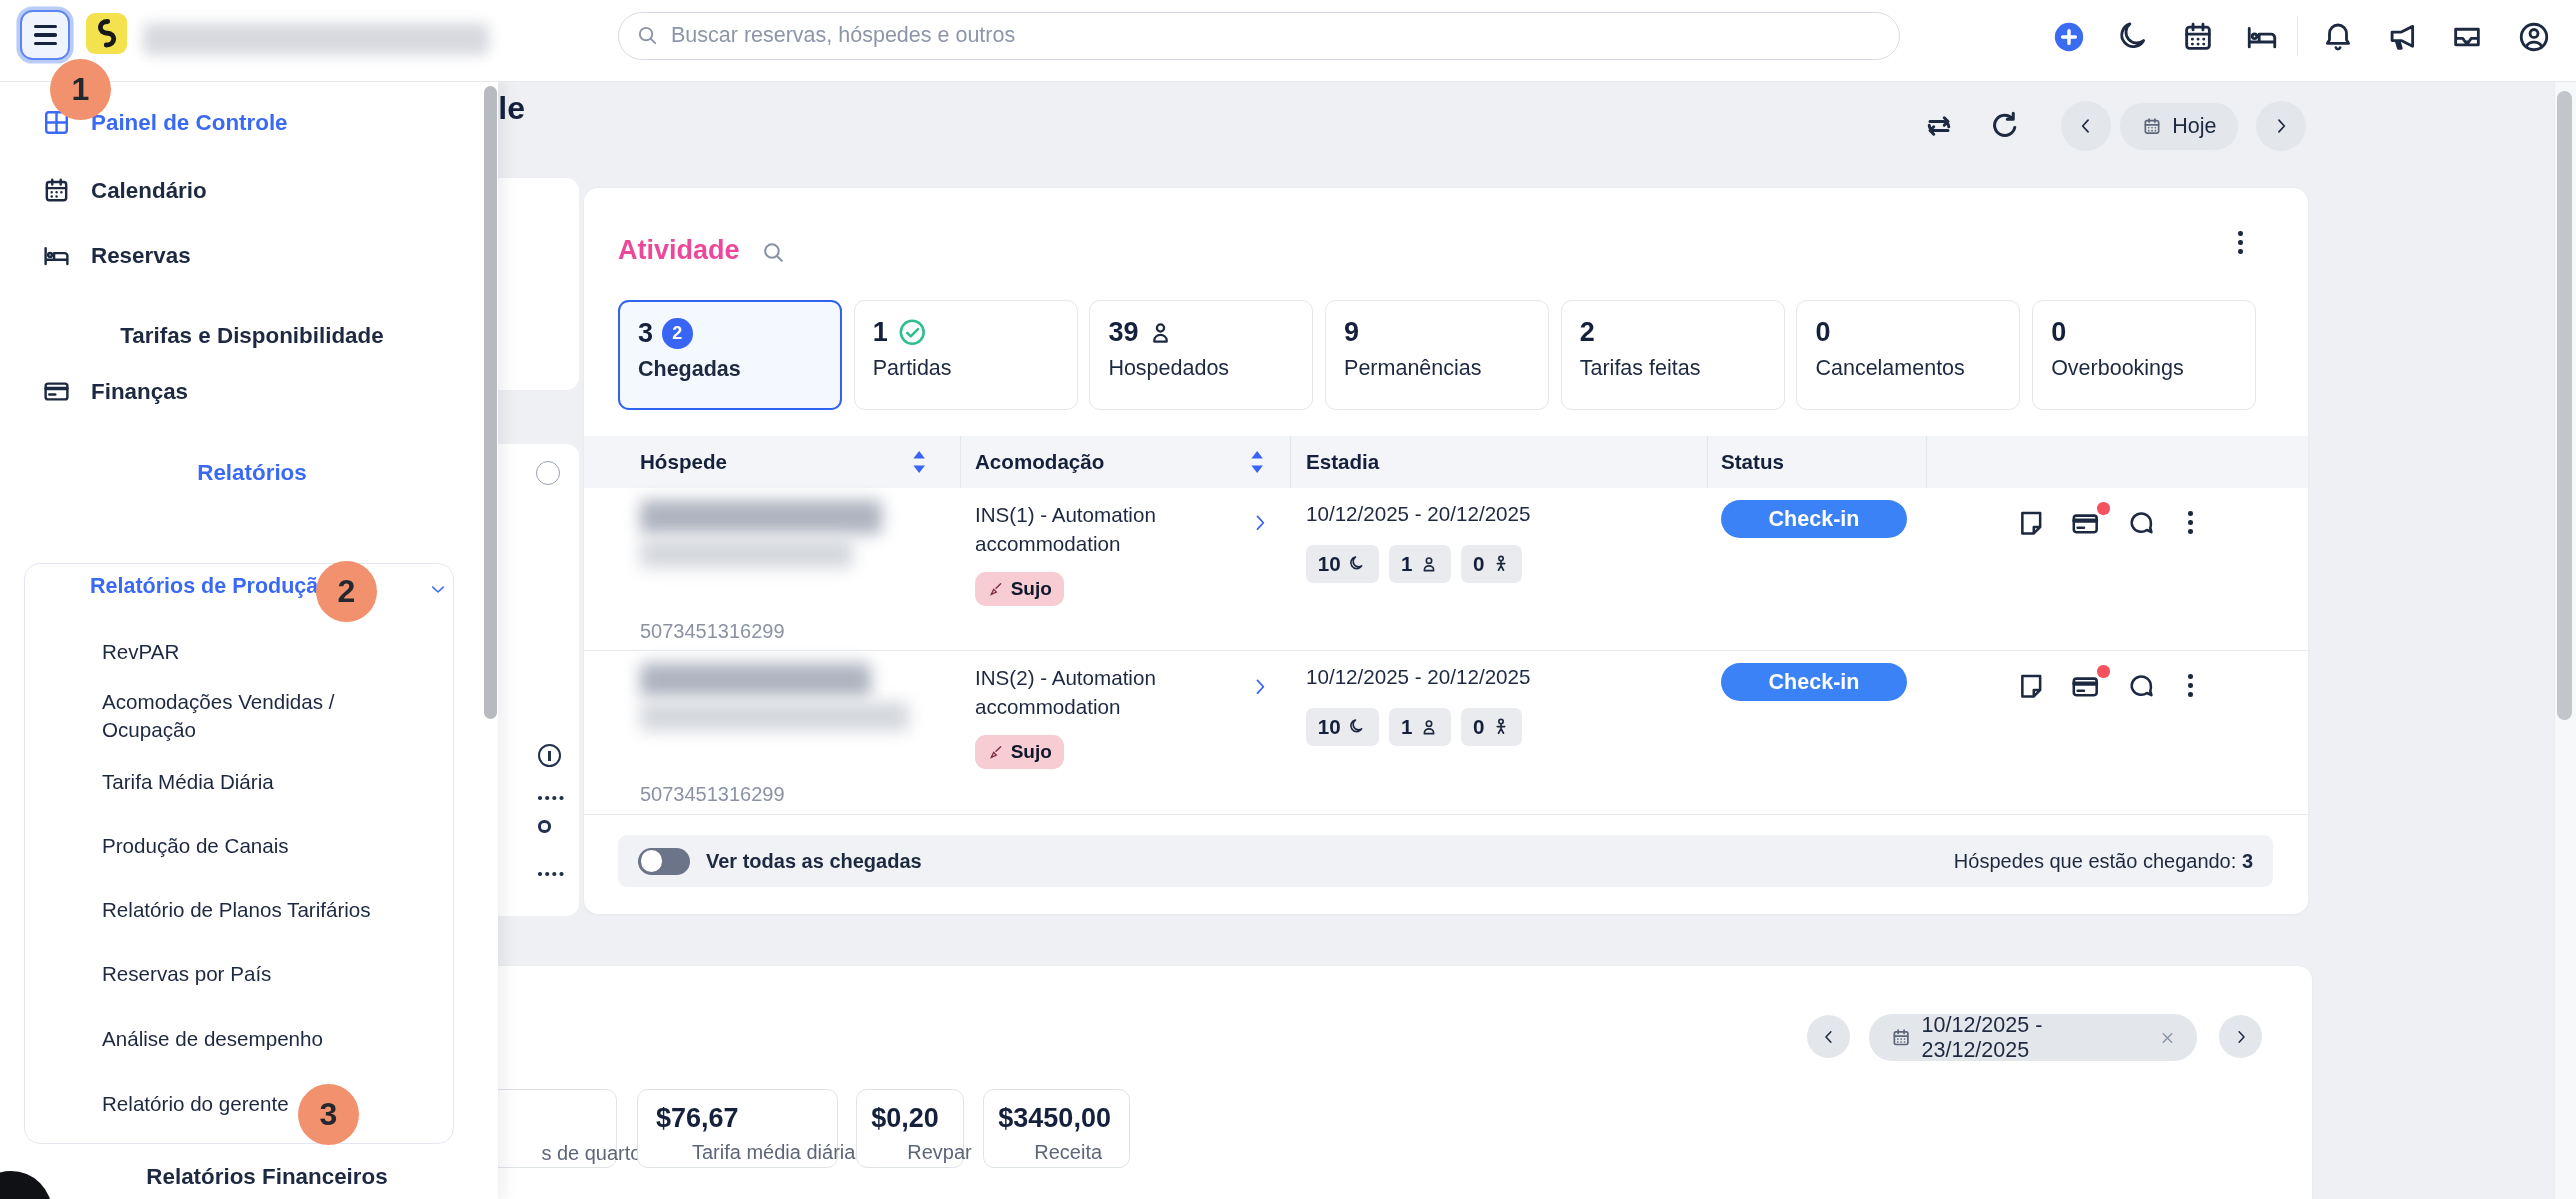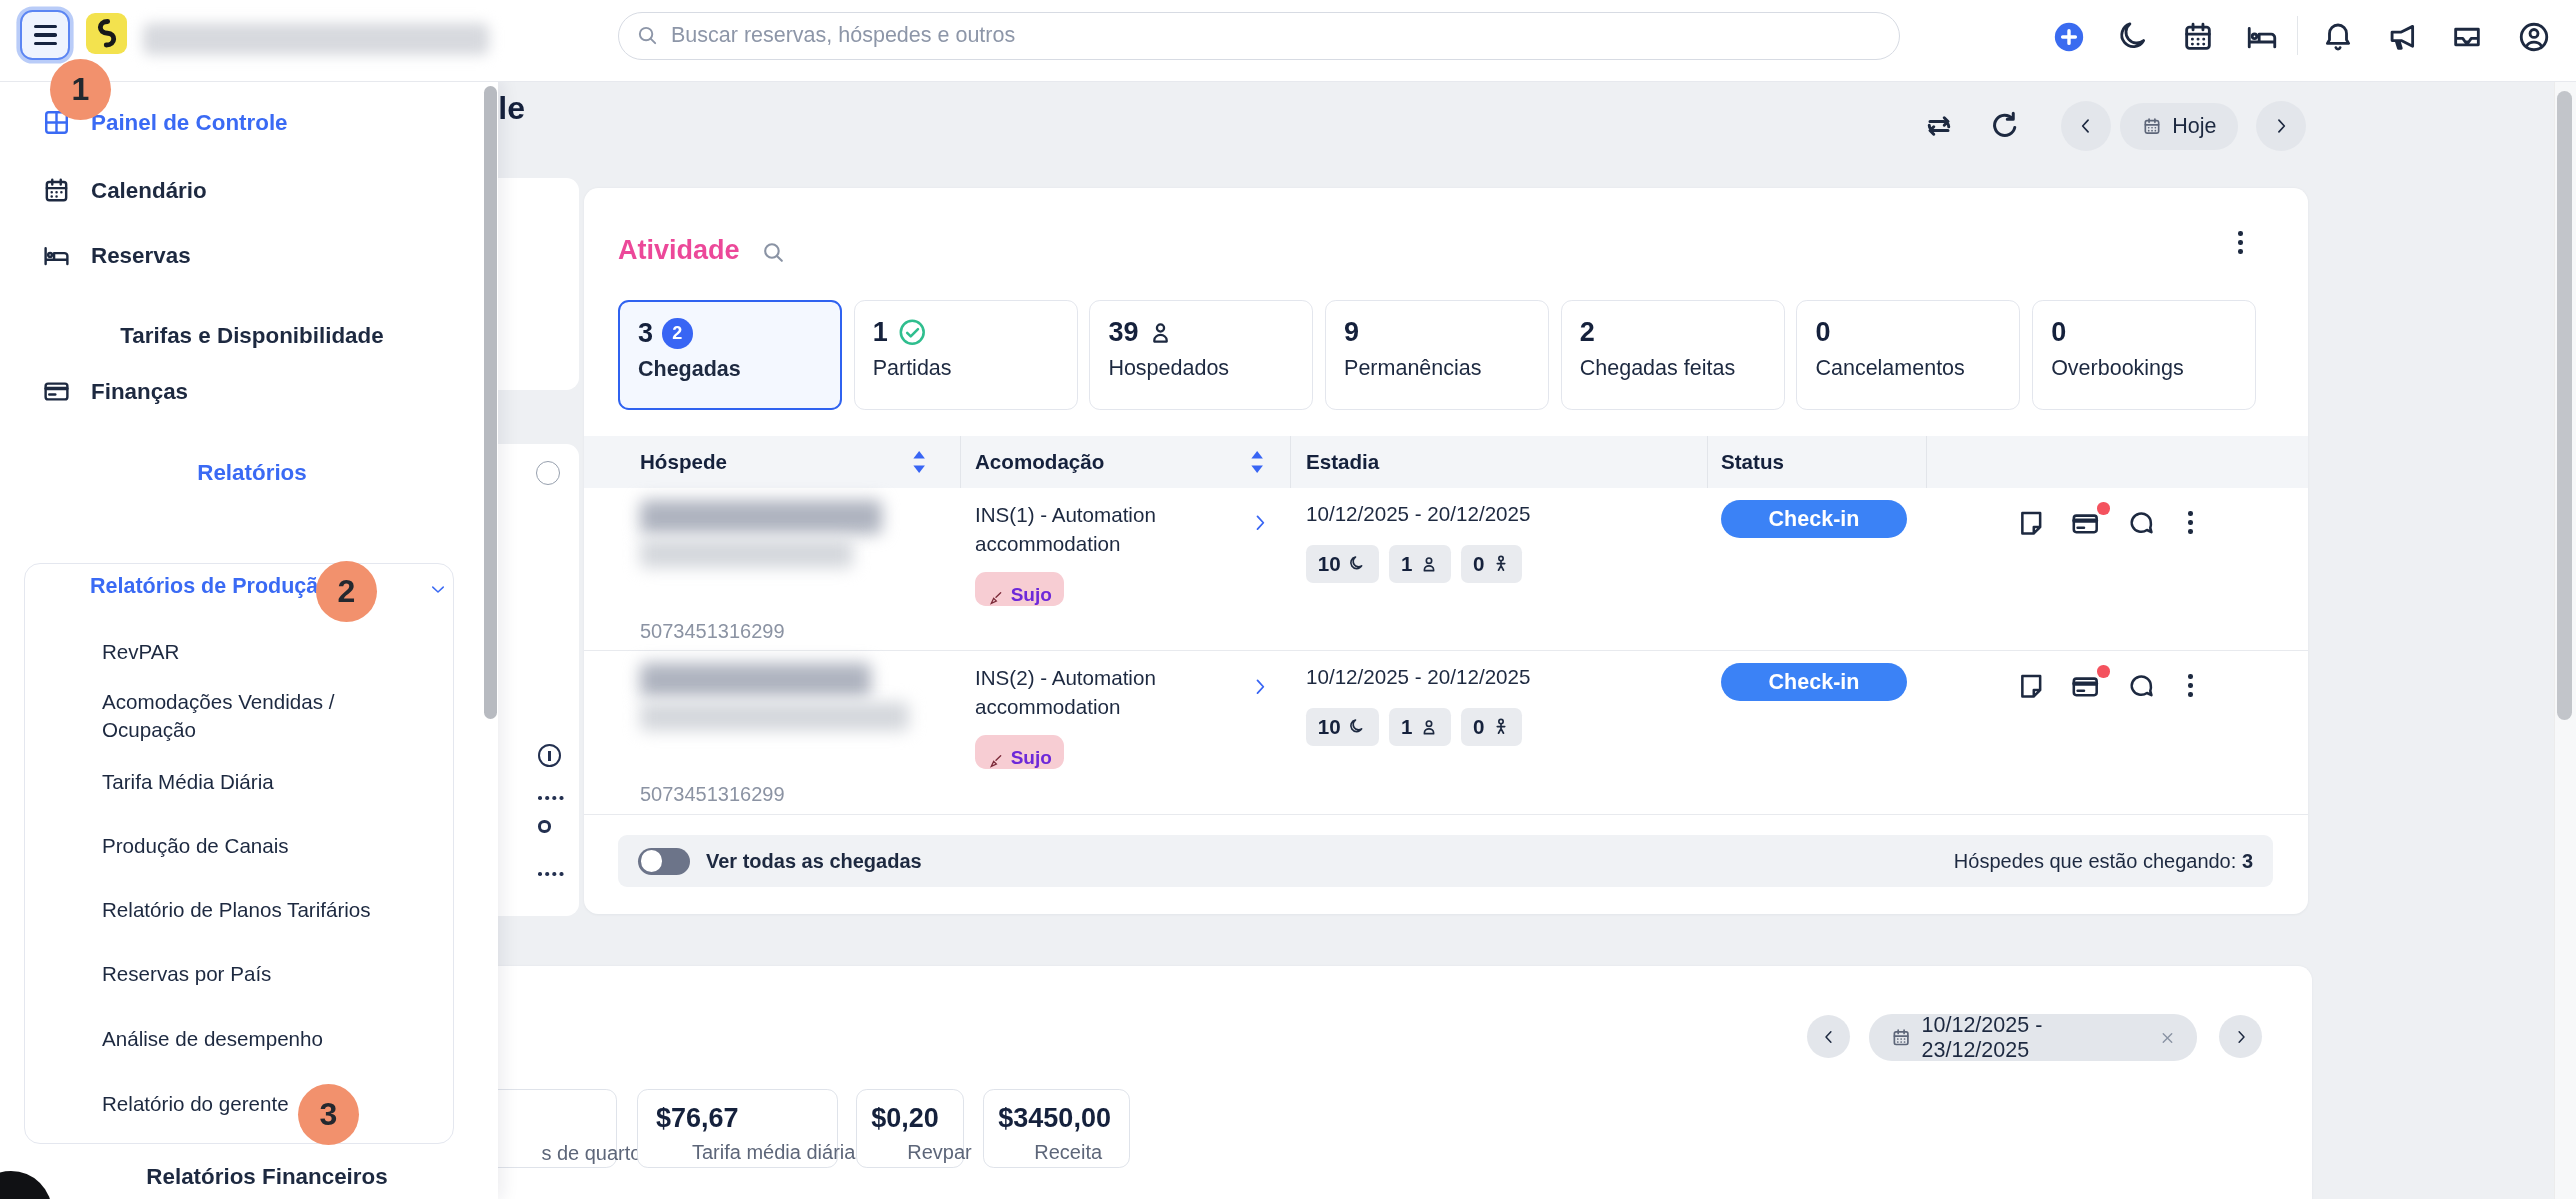--- a/index.html
+++ b/index.html
@@ -53,21 +53,21 @@
   .tab .lbl{font-size:21.5px;color:#1d2940;margin-top:7.2px;}
   .tab.sel .lbl{font-weight:700;}
   .nbadge{width:30.5px;height:30.5px;border-radius:50%;background:#3865f4;color:#fff;font-size:18px;font-weight:700;display:flex;align-items:center;justify-content:center;}
   .thead{position:absolute;left:0;top:248px;width:100%;height:52px;background:#f3f5f8;display:flex;align-items:center;font-size:20.6px;font-weight:700;color:#15213c;}
   .thead .col{position:absolute;}
   .vline{position:absolute;top:0;width:0.9px;height:52px;background:#e2e5ea;}
   .rowline{position:absolute;left:0;width:100%;height:0.9px;background:#e8eaee;}
   .blurblock{position:absolute;border-radius:5.4px;filter:blur(8px);}
   .gid{position:absolute;font-size:20px;color:#8b93a3;}
   .room{position:absolute;width:260px;font-size:20.6px;color:#1d2940;line-height:29px;}
-  .sujo{position:absolute;height:34px;border-radius:10.8px;background:#f7cdd3;color:#6d28d9;font-size:19px;font-weight:700;display:inline-flex;align-items:flex-end;gap:7.2px;padding:0 12.5px;}
+  .sujo{position:absolute;height:34px;border-radius:10.8px;background:#f7cdd3;color:#0f172a;font-size:19px;font-weight:700;display:inline-flex;align-items:center;gap:7.2px;padding:0 12.5px;}
   .dateline{position:absolute;font-size:20.6px;color:#1d2940;}
   .chips{position:absolute;display:flex;gap:10.8px;}
   .chip{height:38px;border-radius:7.2px;background:#e9ebef;display:flex;align-items:center;gap:6.3px;padding:0 11.7px;font-size:20.6px;font-weight:700;color:#15213c;}
   .checkin{position:absolute;width:186px;height:38px;border-radius:23px;background:#3b82f6;color:#fff;font-size:21.5px;font-weight:600;display:flex;align-items:center;justify-content:center;cursor:pointer;border:none;}
   .rowicon{position:absolute;cursor:pointer;}
   .reddot{position:absolute;width:12.5px;height:12.5px;border-radius:50%;background:#f4525e;}
   .act-footer{position:absolute;left:34px;top:647px;width:1655px;height:52px;border-radius:9px;background:#f0f2f5;display:flex;align-items:center;box-sizing:border-box;padding:0 20px;}
   .toggle{width:52px;height:27px;border-radius:13.4px;background:#6c7489;position:relative;cursor:pointer;flex:0 0 auto;}
   .toggle i{position:absolute;left:2.7px;top:2.7px;width:21.5px;height:21.5px;border-radius:50%;background:#fff;}
   .tog-lbl{margin-left:16px;font-size:20px;font-weight:600;color:#1d2940;}
@@ -167,21 +167,21 @@
       <div class="tab">
         <div class="vrow">
             <span>9</span>
           </div>
         <div class="lbl">Permanências</div>
       </div>
       <div class="tab">
         <div class="vrow">
             <span>2</span>
           </div>
-        <div class="lbl">Chegadas feitas</div>
+        <div class="lbl">Tarifas feitas</div>
       </div>
       <div class="tab">
         <div class="vrow">
             <span>0</span>
           </div>
         <div class="lbl">Cancelamentos</div>
       </div>
       <div class="tab">
         <div class="vrow">
             <span>0</span>

